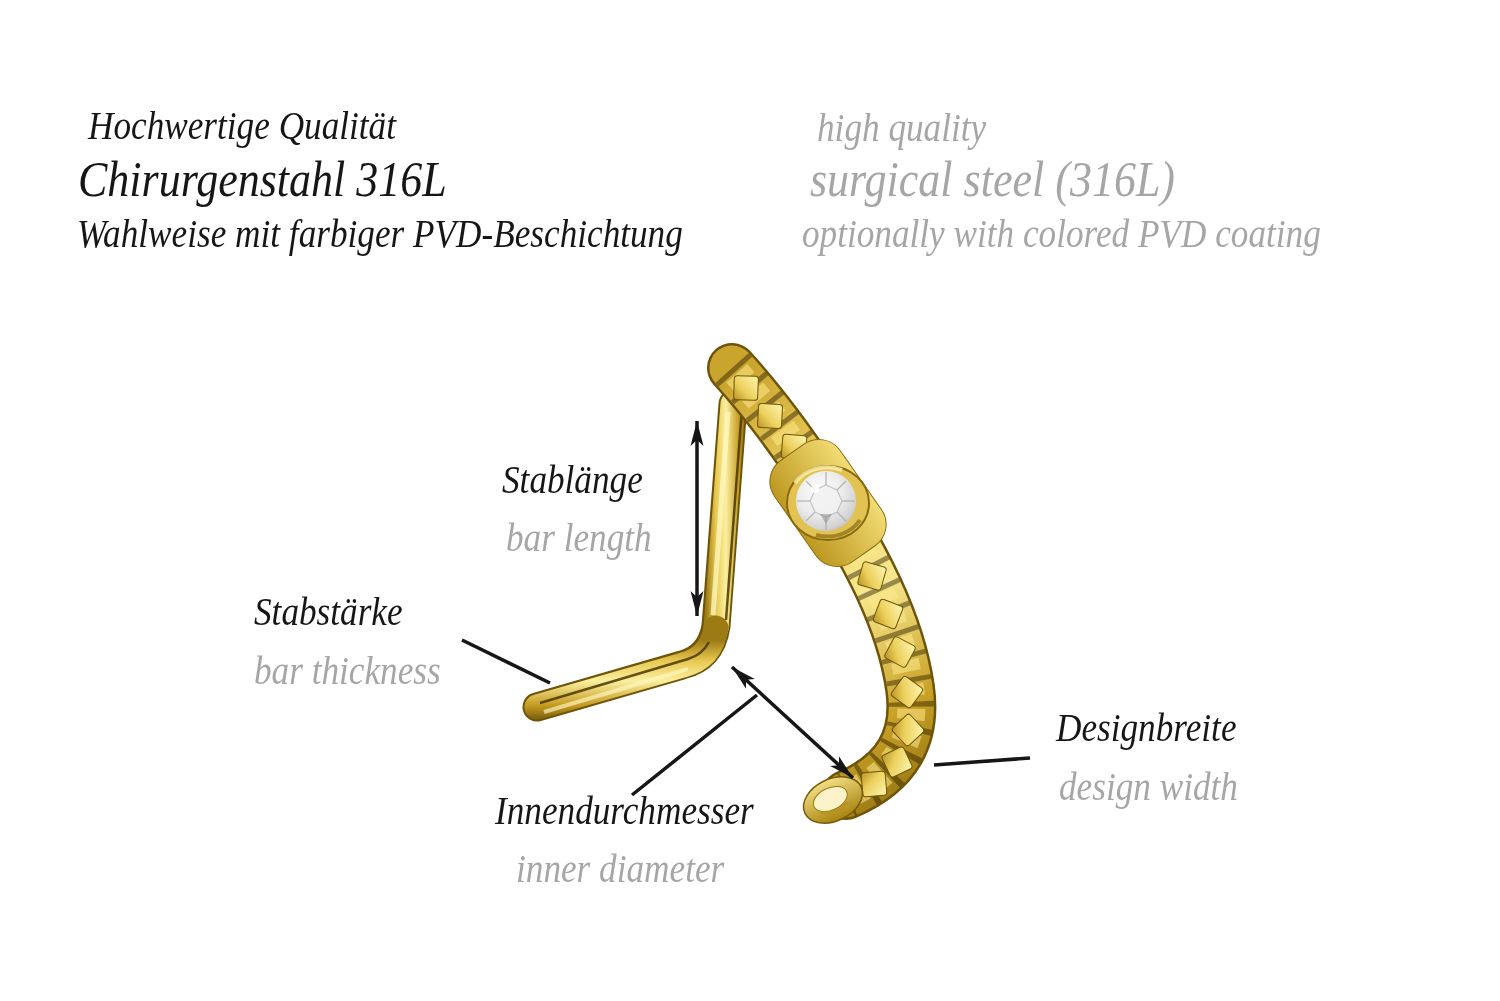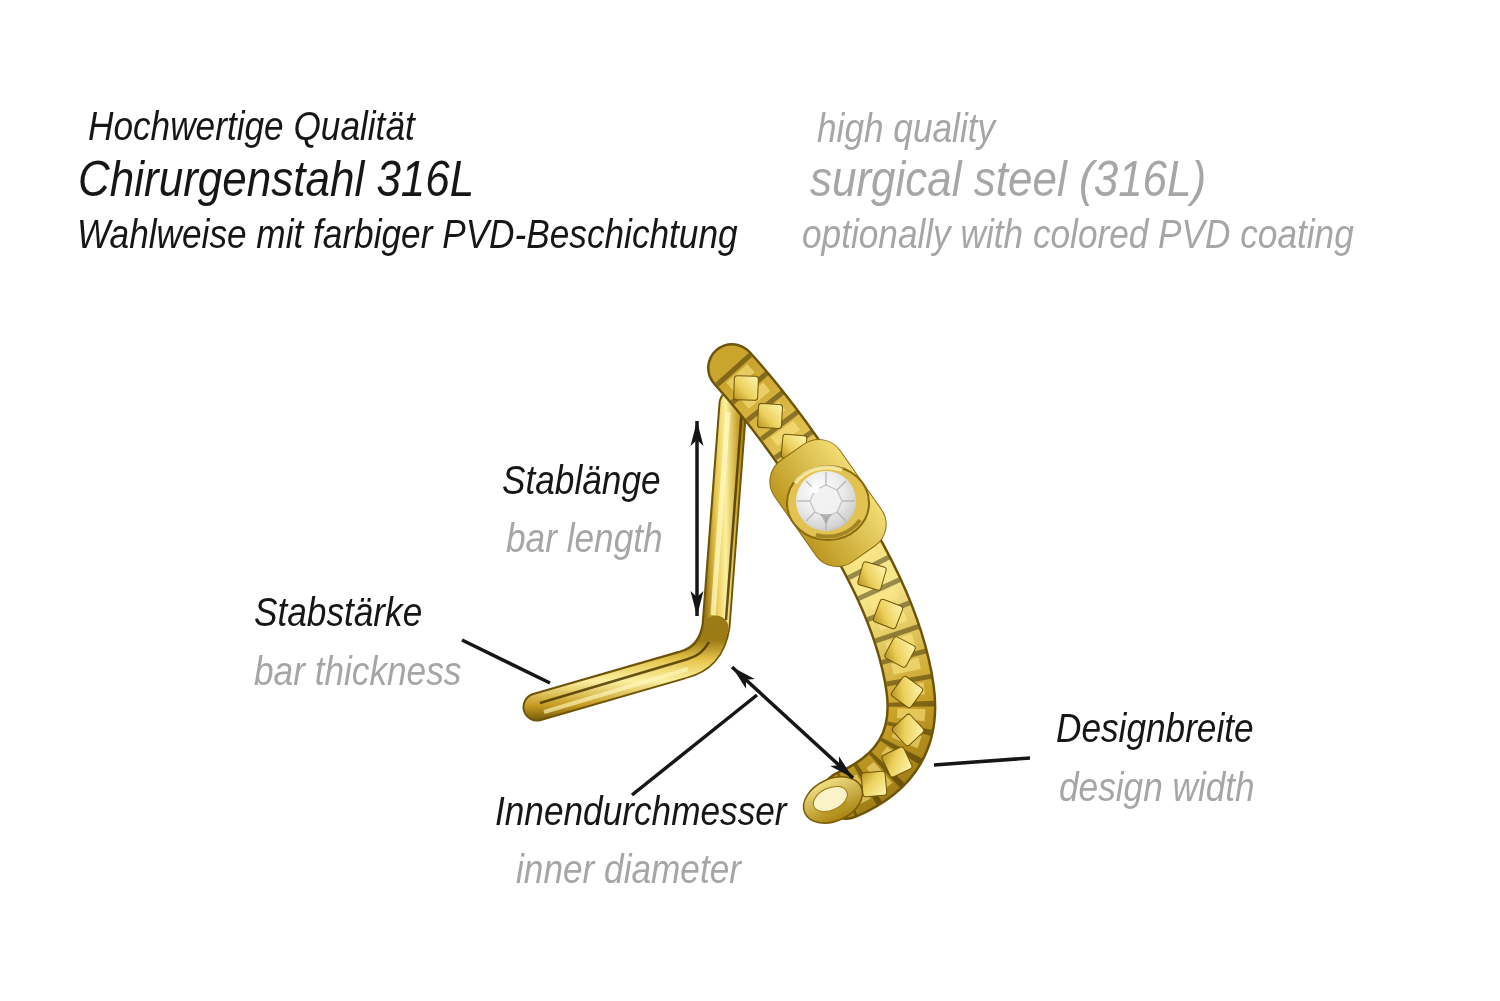--- a/index.html
+++ b/index.html
@@ -1,18 +1,18 @@
 <!DOCTYPE html>
 <html><head>
 <meta charset="utf-8">
 <style>
   html,body{margin:0;padding:0;background:#ffffff;}
   #canvas{
     position:relative;width:1372px;height:1001px;background:#ffffff;overflow:hidden;
-    font-family:Liberation Sans, sans-serif;
+    font-family:Liberation Serif, serif;
   }
   .t{
     position:absolute;white-space:nowrap;font-style:italic;line-height:1;
     transform:scaleX(0.88);transform-origin:0 0;letter-spacing:0;
   }
   .de{color:#161616;}
   .en{color:#a6a6a6;}
   .fs-s{font-size:40px;}
   .fs-l{font-size:50px;}
   #art{position:absolute;left:0;top:0;width:1500px;height:1001px;}

